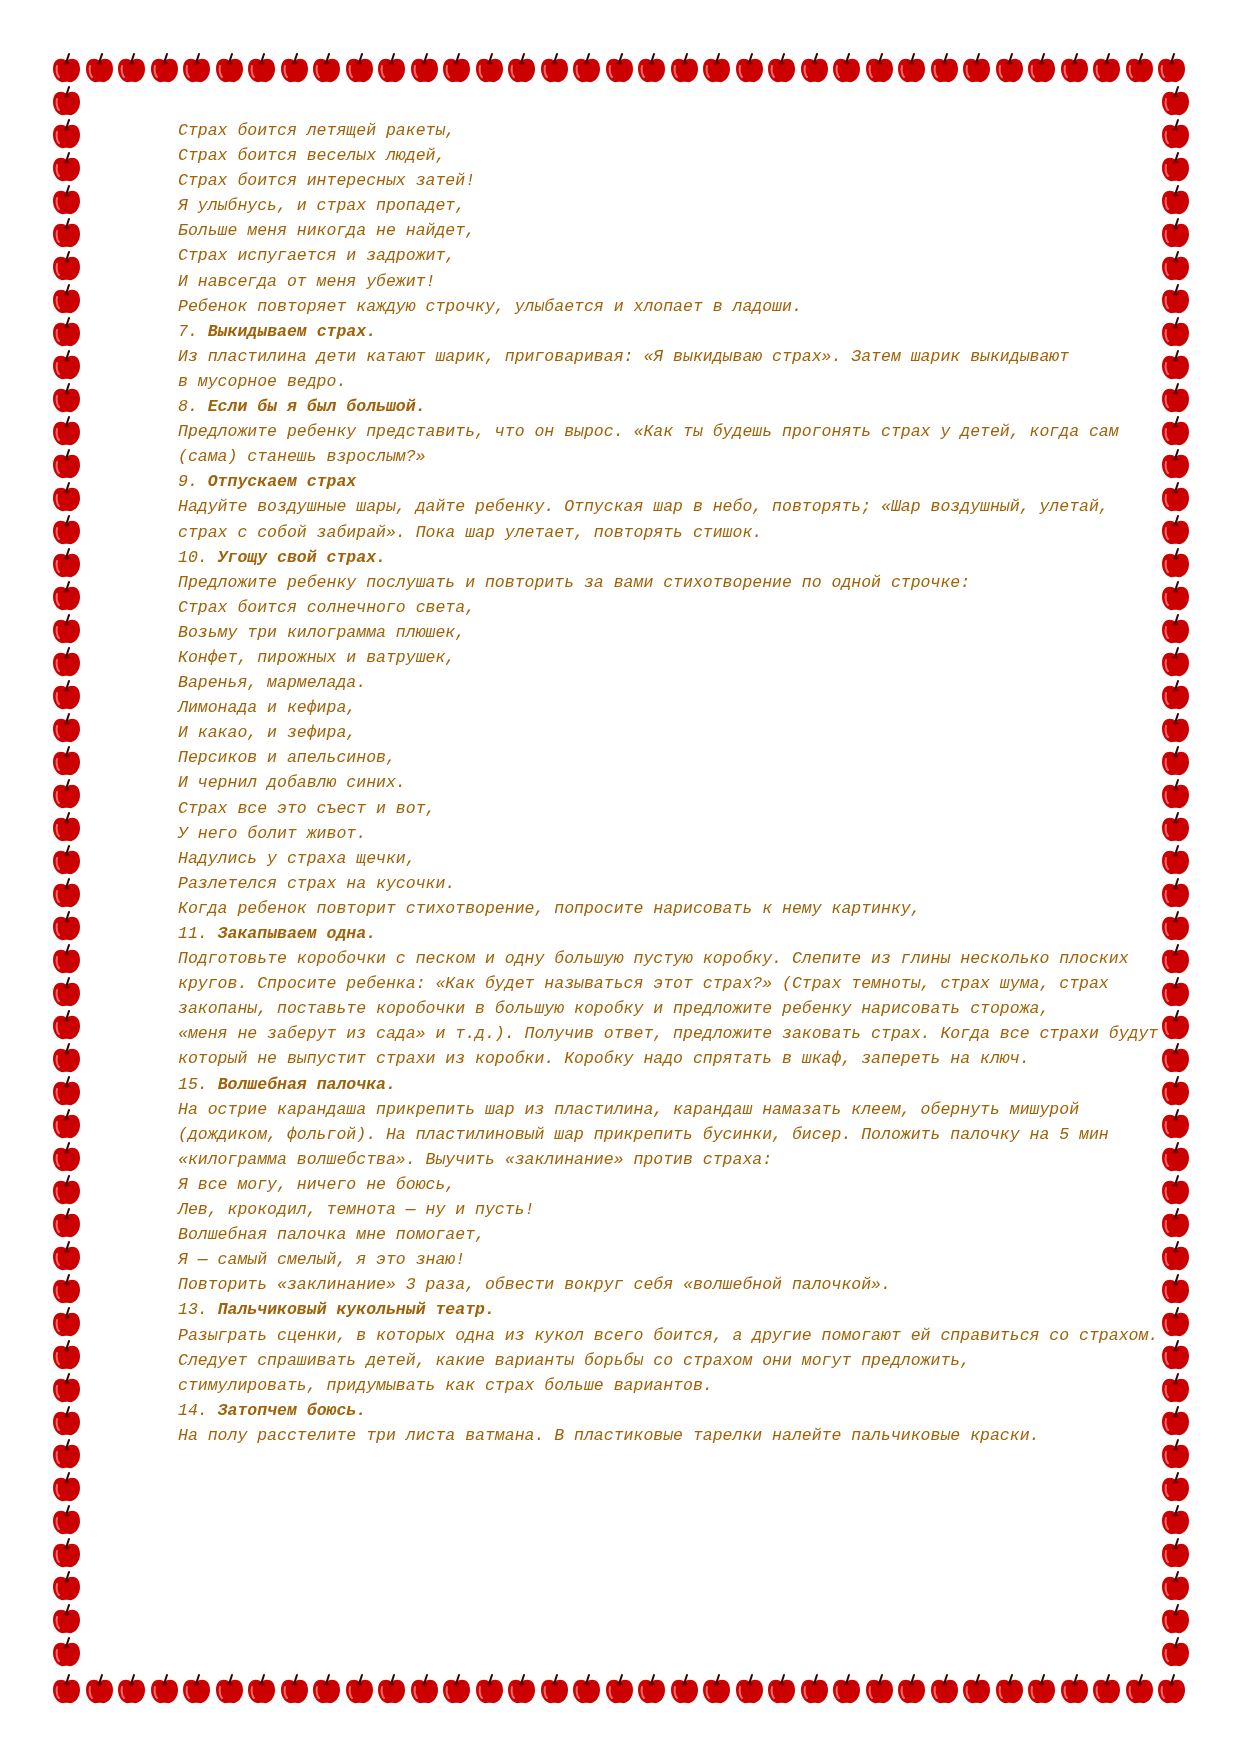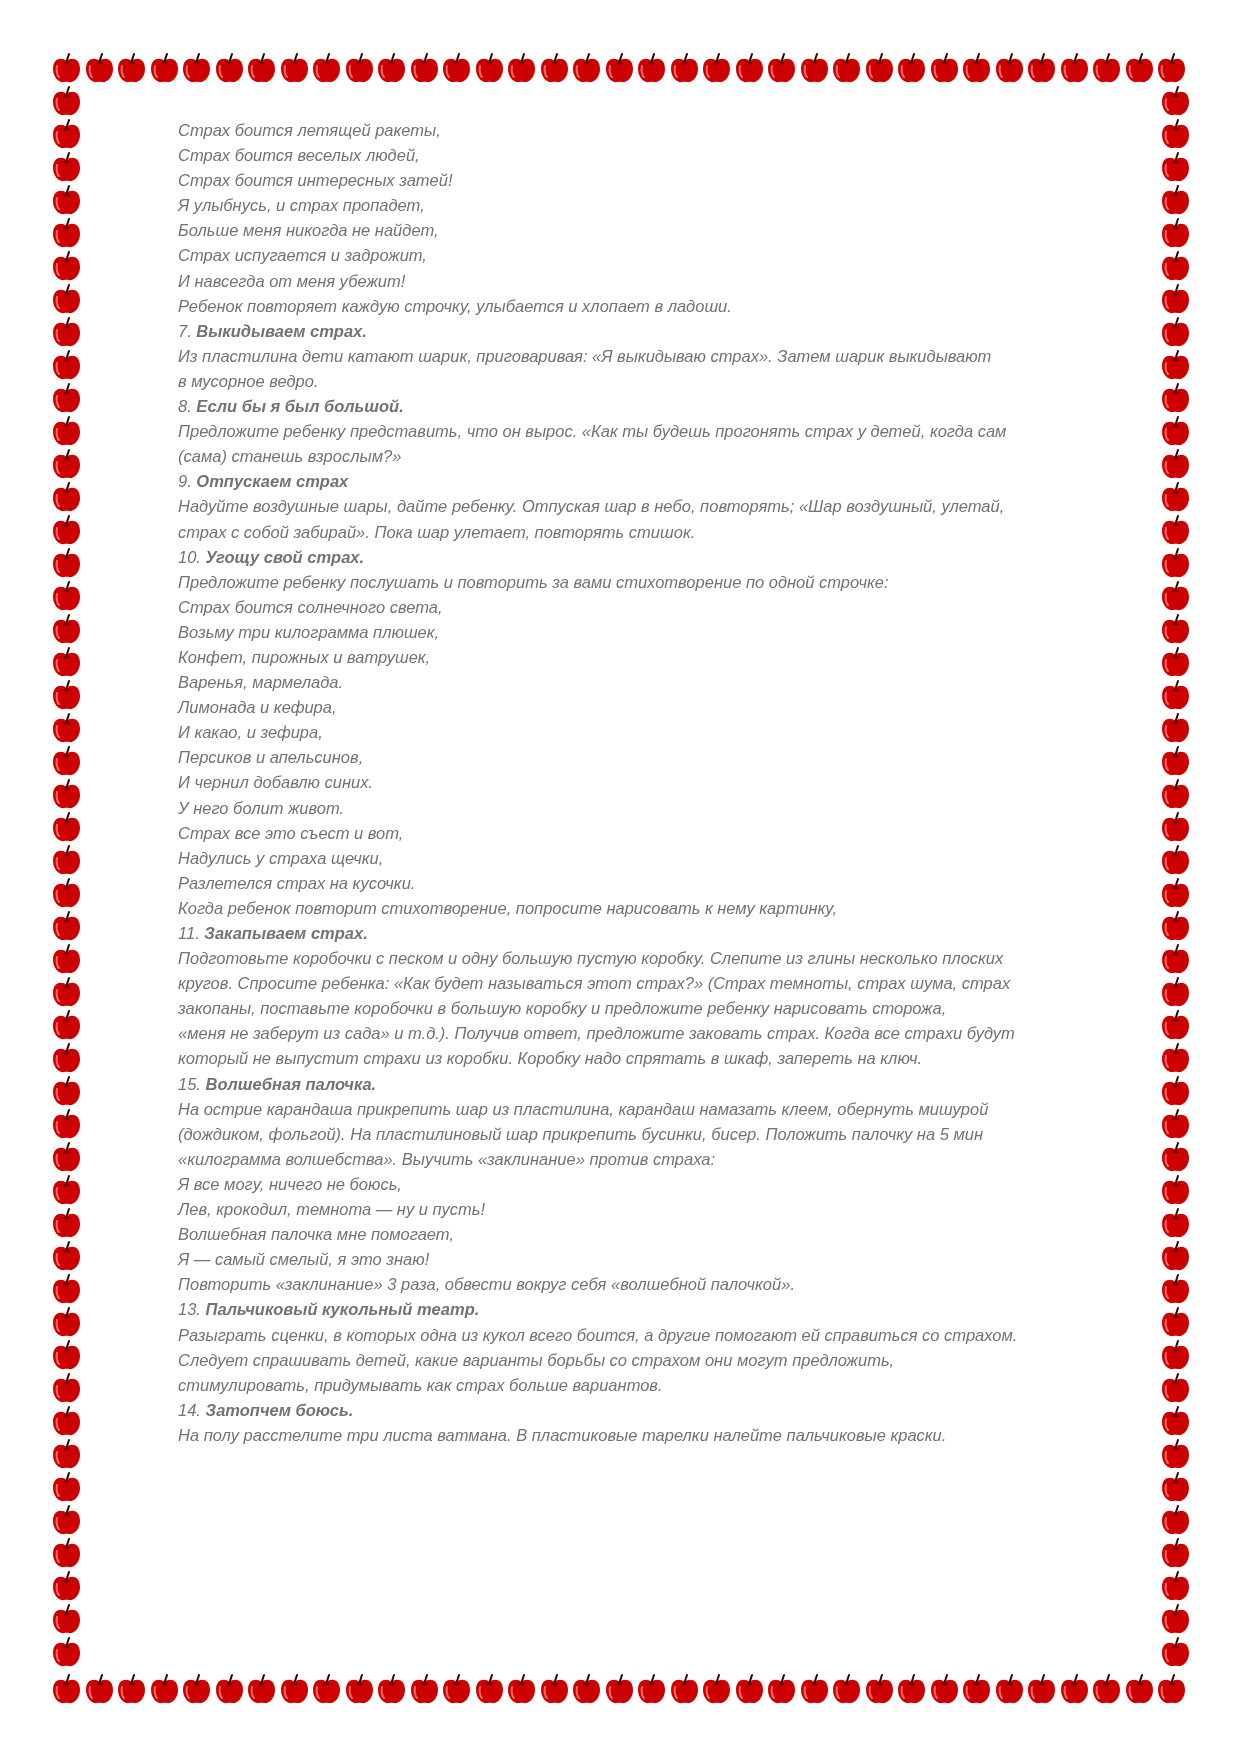--- a/index.html
+++ b/index.html
@@ -10,24 +10,24 @@
   .border-row { flex-direction: row; }
   .border-col { flex-direction: column; }
   .apple { width: 32.5px; height: 33px; position: relative; flex: 0 0 auto; }
   .apple svg { width: 33px; height: 33px; display: block; }
 
   .content {
     position: absolute;
     left: 178px;
     top: 118px;
     width: 985px;
-    font-family: Liberation Sans, sans-serif;
+    font-family: Liberation Mono, monospace;
     font-style: italic;
     font-size: 16.5px;
-    color: #737373;
+    color: #a16207;
   }
   .line { height: 25.1px; line-height: 25.1px; white-space: nowrap; }
   .heading { font-weight: bold; }
   .heading .num { font-weight: normal; font-style: italic; }
 </style>
 </head>
 <body>
 
 <div class="page">
   <div id="border-top" class="border-row" style="left:50px; top:52px;">
@@ -1388,26 +1388,26 @@
       <div class="line heading"><span class="num">10.</span> <span>Угощу свой страх.</span></div>
       <div class="line">Предложите ребенку послушать и повторить за вами стихотворение по одной строчке:</div>
       <div class="line">Страх боится солнечного света,</div>
       <div class="line">Возьму три килограмма плюшек,</div>
       <div class="line">Конфет, пирожных и ватрушек,</div>
       <div class="line">Варенья, мармелада.</div>
       <div class="line">Лимонада и кефира,</div>
       <div class="line">И какао, и зефира,</div>
       <div class="line">Персиков и апельсинов,</div>
       <div class="line">И чернил добавлю синих.</div>
+      <div class="line">Страх все это съест и вот,</div>
       <div class="line">У него болит живот.</div>
-      <div class="line">Страх все это съест и вот,</div>
       <div class="line">Надулись у страха щечки,</div>
       <div class="line">Разлетелся страх на кусочки.</div>
       <div class="line">Когда ребенок повторит стихотворение, попросите нарисовать к нему картинку,</div>
-      <div class="line heading"><span class="num">11.</span> <span>Закапываем страх.</span></div>
+      <div class="line heading"><span class="num">11.</span> <span>Закапываем одна.</span></div>
       <div class="line">Подготовьте коробочки с песком и одну большую пустую коробку. Слепите из глины несколько плоских</div>
       <div class="line">кругов. Спросите ребенка: «Как будет называться этот страх?» (Страх темноты, страх шума, страх</div>
       <div class="line">закопаны, поставьте коробочки в большую коробку и предложите ребенку нарисовать сторожа,</div>
       <div class="line">«меня не заберут из сада» и т.д.). Получив ответ, предложите заковать страх. Когда все страхи будут</div>
       <div class="line">который не выпустит страхи из коробки. Коробку надо спрятать в шкаф, запереть на ключ.</div>
       <div class="line heading"><span class="num">15.</span> <span>Волшебная палочка.</span></div>
       <div class="line">На острие карандаша прикрепить шар из пластилина, карандаш намазать клеем, обернуть мишурой</div>
       <div class="line">(дождиком, фольгой). На пластилиновый шар прикрепить бусинки, бисер. Положить палочку на 5 мин</div>
       <div class="line">«килограмма волшебства». Выучить «заклинание» против страха:</div>
       <div class="line">Я все могу, ничего не боюсь,</div>

